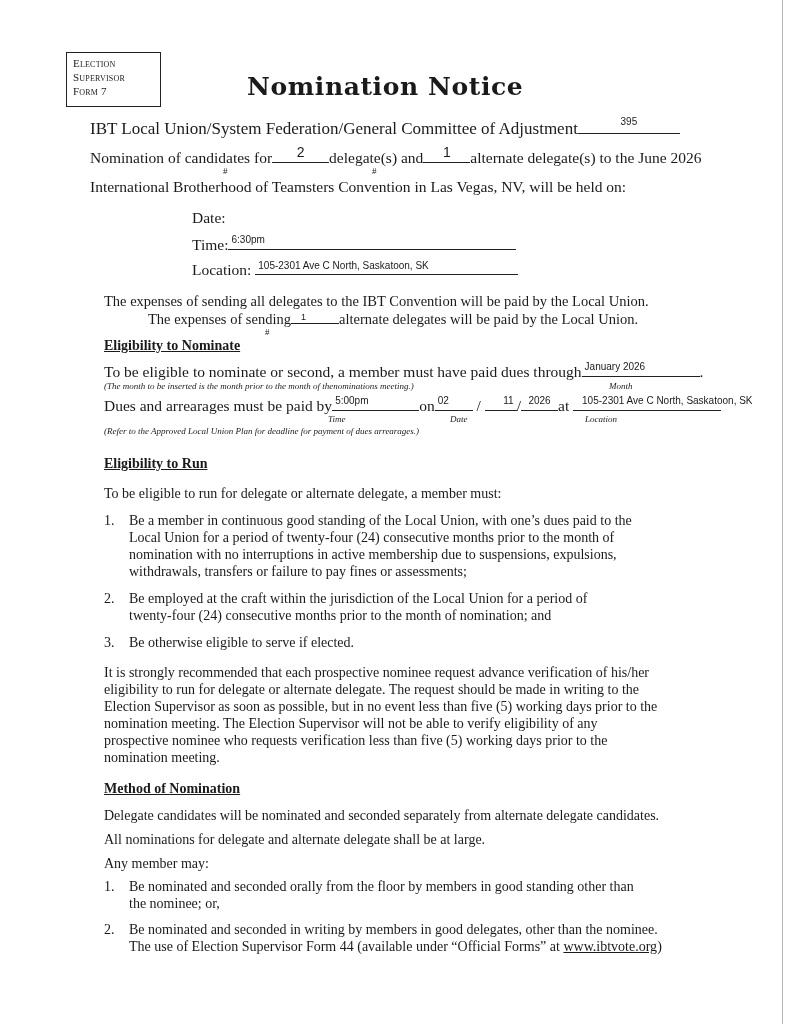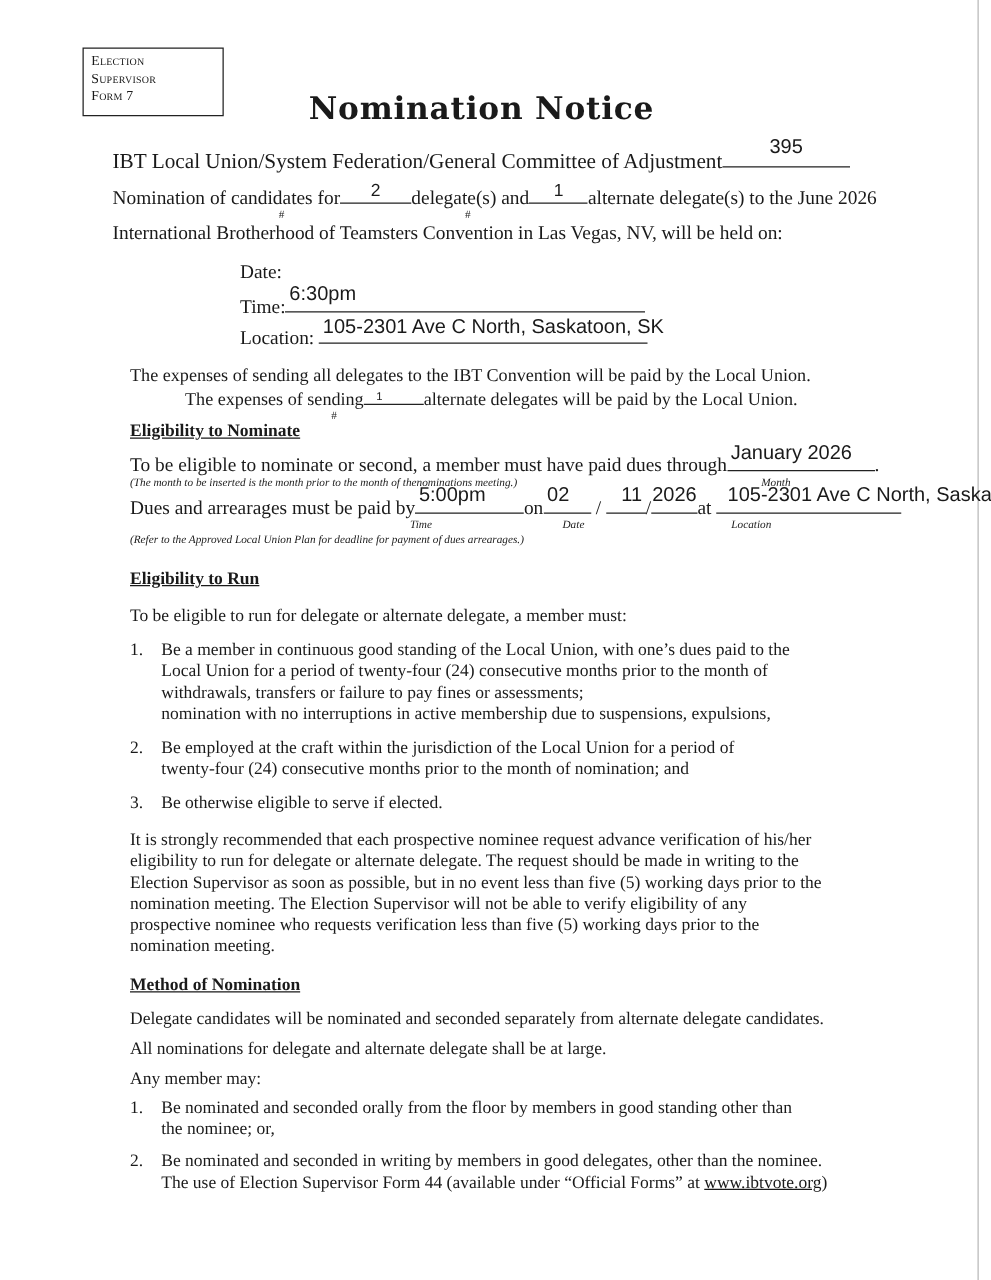--- a/index.html
+++ b/index.html
@@ -6,40 +6,40 @@
     body {
       width: 793px; height: 1024px; position: relative; overflow: hidden;
       font-family: "Liberation Serif", "DejaVu Serif", serif;
       color: #1a1a1a;
     }
     .scanline {
       position: absolute; left: 782px; top: 0; width: 1px; height: 1024px;
       background: #9a9a9a; opacity: 0.7;
     }
     .formbox {
-      position: absolute; left: 66px; top: 38px; width: 113px; height: 55px;
+      position: absolute; left: 66px; top: 52px; width: 95px; height: 55px;
       border: 1.5px solid #222; box-sizing: border-box;
       padding: 3px 0 0 6px;
       font-size: 11px; line-height: 14px; letter-spacing: 0.2px;
       font-variant: small-caps;
     }
     .formbox div { white-space: nowrap; }
     .title {
       position: absolute; left: 247px; top: 72px;
       font-size: 25px; font-weight: bold; letter-spacing: 0.6px;
       font-family: "DejaVu Serif", "Liberation Serif", serif;
     }
     .line { position: absolute; white-space: nowrap; font-size: 15.5px; }
     .fill {
       display: inline-block; position: relative; border-bottom: 1px solid #222;
       text-align: center; vertical-align: baseline; height: 14px;
     }
     .fill .val {
       position: absolute; left: 0; right: 0; bottom: 2px;
-      font-family: "Liberation Sans", "DejaVu Sans", sans-serif; font-size: 16px;
+      font-family: "Liberation Sans", "DejaVu Sans", sans-serif; font-size: 10px;
       white-space: nowrap;
     }
     .fill .val.left { text-align: left; padding-left: 3px; }
     .fill .val.big { font-size: 14px; }
     .sub {
       position: absolute; font-size: 9px; font-style: italic; white-space: nowrap;
     }
     .note { position: absolute; font-size: 9px; font-style: italic; white-space: nowrap; }
     .heading {
       position: absolute; font-size: 14px; font-weight: bold; text-decoration: underline;
@@ -106,22 +106,22 @@
 <div class="note" style="left:104px; top:426px;">(Refer to the Approved Local Union Plan for deadline for payment of dues arrearages.)</div>
 
 <div class="heading" style="left:104px; top:456px;">Eligibility to Run</div>
 <div class="para" style="left:104px; top:485px;">To be eligible to run for delegate or alternate delegate, a member must:</div>
 
 <div class="li" style="left:104px; top:512px; width:620px; height:70px;">
   <span class="num">1.</span>
   <div class="txt">
     <div>Be a member in continuous good standing of the Local Union, with one’s dues paid to the</div>
     <div>Local Union for a period of twenty-four (24) consecutive months prior to the month of</div>
+    <div>nomination with no interruptions in active membership due to suspensions, expulsions,</div>
     <div>withdrawals, transfers or failure to pay fines or assessments;</div>
-    <div>nomination with no interruptions in active membership due to suspensions, expulsions,</div>
   </div>
 </div>
 <div class="li" style="left:104px; top:590px; width:620px; height:36px;">
   <span class="num">2.</span>
   <div class="txt">
     <div>Be employed at the craft within the jurisdiction of the Local Union for a period of</div>
     <div>twenty-four (24) consecutive months prior to the month of nomination; and</div>
   </div>
 </div>
 <div class="li" style="left:104px; top:634px; width:620px; height:18px;">

